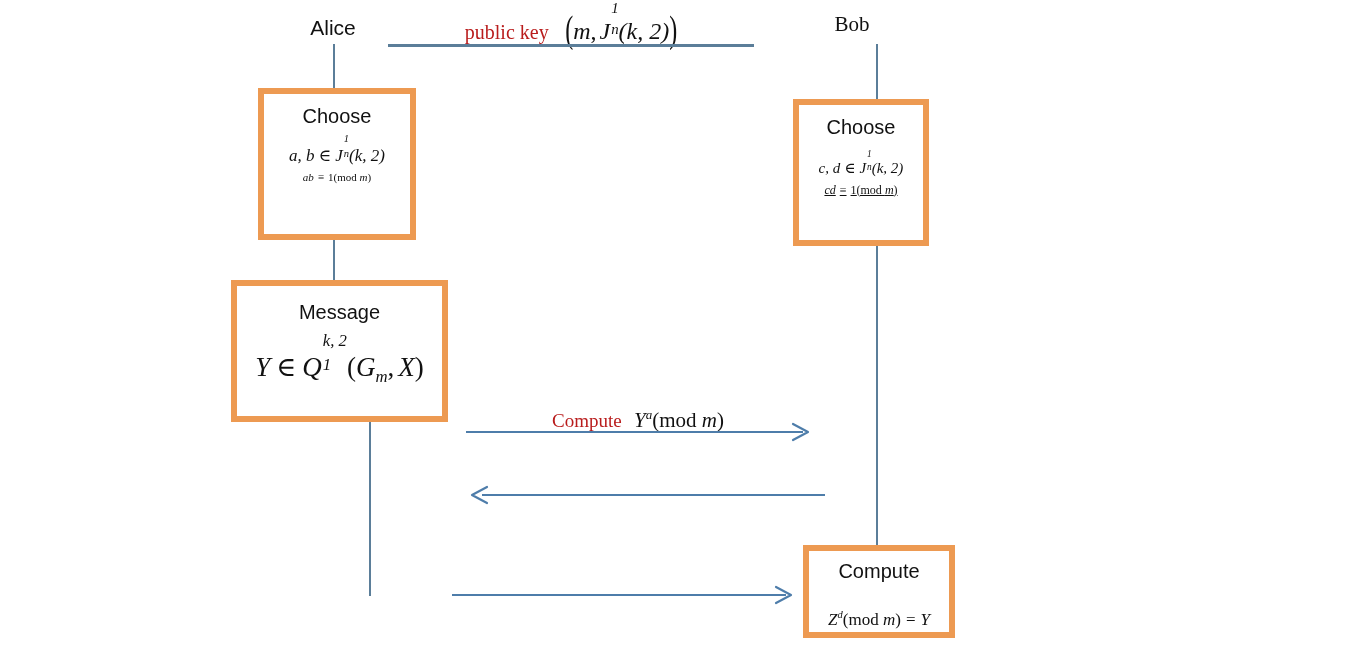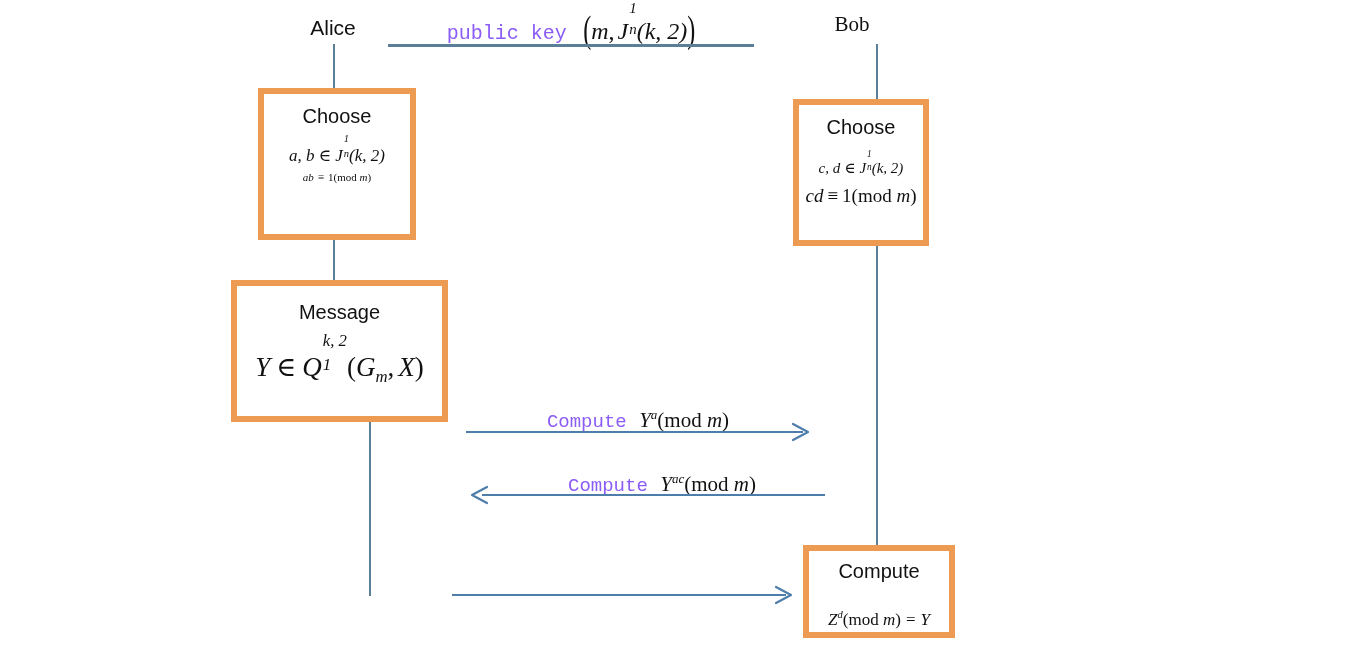--- a/index.html
+++ b/index.html
@@ -131,23 +131,23 @@
     height: 0;
   }
   .arrow-head svg { display: block; overflow: visible; }
 
   .arrow-label {
     position: absolute;
     white-space: nowrap;
     text-align: center;
   }
   .lbl-word {
-    font-family: Liberation Mono, monospace;
+    font-family: Liberation Serif, serif;
     font-size: 19px;
-    color: #8b5cf6;
+    color: #b91c1c;
   }
 </style>
 </head>
 <body>
 
 <div id="canvas">
 
   <div class="party-label" style="left:283px; top:16px; width:100px;">Alice</div>
 
   <div class="party-label" style="left:802px; top:12px; width:100px;font-family:Liberation Serif, serif;">Bob</div>
@@ -182,21 +182,21 @@
       </div>
     </div>
   </div>
 
   <div class="proc-box" style="left:793px; top:99px; width:136px; height:147px;">
     <div class="proc-title">Choose</div>
     <div class="proc-body" style="margin-top:18px;">
       <div class="math" style="font-size:15px;">
         <span class="v">c, d</span><span class="op" style="padding:0 4px;">∈</span><span class="v">J</span><span class="subsup"><span class="s-top">1</span><span class="s-bot">n</span></span><span class="v">(k, 2)</span>
       </div>
-      <div class="math" style="font-size:19px;">
+      <div class="math" style="font-size:12px;text-decoration:underline;">
         <span class="v">cd</span><span class="op" style="padding:0 4px;">≡</span><span class="up">1</span><span class="up">(mod </span><span class="v">m</span><span class="up">)</span>
       </div>
     </div>
   </div>
 
   <div class="proc-box" style="left:231px; top:280px; width:217px; height:142px; padding-top:14px;">
     <div class="proc-title">Message</div>
     <div class="proc-body" style="margin-top:22px;">
       <div class="math" style="font-size:27px;">
         <span class="v">Y</span><span class="op" style="padding:0 6px;">∈</span><span class="v">Q</span><span class="subsup"><span class="s-top">k, 2</span><span class="s-bot">1</span></span><span class="up">(</span><span class="v">G</span><sub>m</sub><span class="up">,</span><span class="v" style="margin-left:4px;">X</span><span class="up">)</span>
@@ -219,26 +219,20 @@
       <span class="v">Y</span><sup>a</sup><span class="up">(mod </span><span class="v">m</span><span class="up">)</span>
     </span>
   </div>
   <div class="arrow-line" style="left:466px; top:431px; width:337px;"></div>
   <div class="arrow-head" style="left:792px; top:423px;">
     <svg width="20" height="18" viewBox="0 0 20 18">
       <polyline points="1,1 16,9 1,17" fill="none" stroke="#4E7DAA" stroke-width="2.2" stroke-linecap="round" stroke-linejoin="round"></polyline>
     </svg>
   </div>
 
-  <div class="arrow-label" style="left:492px; top:472px; width:340px;">
-    <span class="lbl-word">Compute</span>
-    <span class="math" style="font-size:21px; margin-left:8px;">
-      <span class="v">Y</span><sup>ac</sup><span class="up">(mod </span><span class="v">m</span><span class="up">)</span>
-    </span>
-  </div>
   <div class="arrow-line" style="left:482px; top:494px; width:343px;"></div>
   <div class="arrow-head" style="left:468px; top:486px;">
     <svg width="20" height="18" viewBox="0 0 20 18">
       <polyline points="19,1 4,9 19,17" fill="none" stroke="#4E7DAA" stroke-width="2.2" stroke-linecap="round" stroke-linejoin="round"></polyline>
     </svg>
   </div>
 
   <div class="arrow-line" style="left:452px; top:594px; width:334px;"></div>
   <div class="arrow-head" style="left:775px; top:586px;">
     <svg width="20" height="18" viewBox="0 0 20 18">

